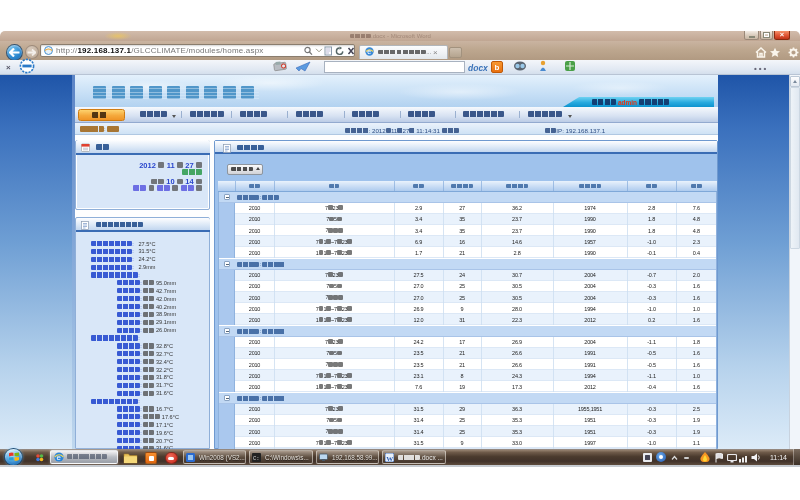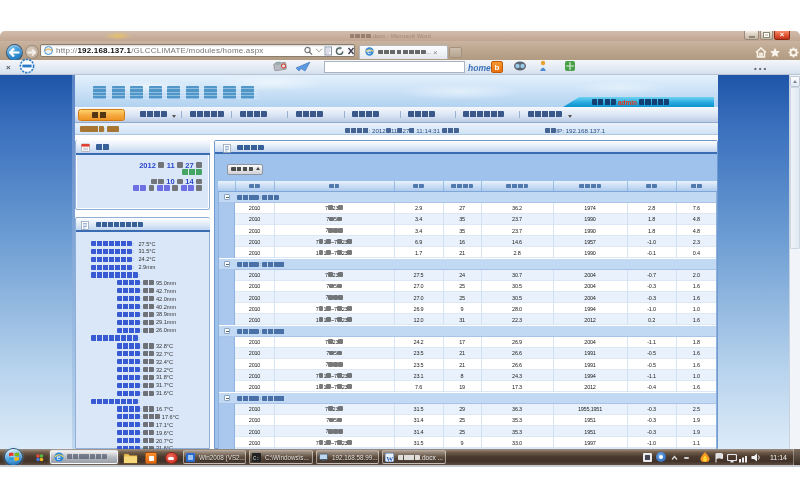--- a/index.html
+++ b/index.html
@@ -69,21 +69,21 @@
   </svg>
 <svg class="ab" style="left:272px;top:60px" width="40" height="13" viewBox="0 0 40 13">
     <g transform="rotate(-8 8 6)">
       <rect x="2" y="3" width="12" height="7" rx="1" fill="#b8bcc2" stroke="#888" stroke-width=".7"></rect>
       <rect x="4" y="1.5" width="5" height="3" fill="#9aa"></rect>
       <circle cx="11.5" cy="6.5" r="2" fill="#e8eaee" stroke="#d03a2a" stroke-width="1"></circle>
     </g>
     <path d="M24 8 L38 2 L33 11 L29 8.5 L27 11z" fill="#5a9ae0" stroke="#3a6ab8" stroke-width=".6"></path>
   </svg>
 <div class="ab" style="left:324px;top:60.5px;width:141px;height:12.5px;background:#fff;border:1px solid #a8b2c0;"></div>
-<div class="ab" style="left:468px;top:62.5px;white-space:nowrap;font-size:8.5px;font-weight:bold;font-style:italic;color:#3a72b8;">home</div>
+<div class="ab" style="left:468px;top:62.5px;white-space:nowrap;font-size:8.5px;font-weight:bold;font-style:italic;color:#3a72b8;">docx</div>
 <div class="ab" style="left:491px;top:60.5px;width:12px;height:12px;background:linear-gradient(#f89830,#e87010);border-radius:2px;border:1px solid #c05a08;color:#fff;font-size:8px;font-weight:bold;text-align:center;line-height:11px;">b</div>
 <svg class="ab" style="left:513px;top:59px" width="70" height="14" viewBox="0 0 70 14">
     <ellipse cx="7" cy="7" rx="6" ry="4.5" fill="#5a6470"></ellipse>
     <circle cx="4.5" cy="7" r="2.2" fill="#9ac8e8"></circle>
     <circle cx="9.5" cy="7" r="2.2" fill="#9ac8e8"></circle>
     <circle cx="30" cy="4" r="2.2" fill="#e8a030"></circle>
     <path d="M27 12 Q30 5 33 12z" fill="#4a8ad0"></path>
     <rect x="52" y="2" width="10" height="10" rx="2" fill="#4aa048"></rect>
     <path d="M53 7h8M57 3v8" stroke="#d8ecd8" stroke-width="1.2"></path>
   </svg>

